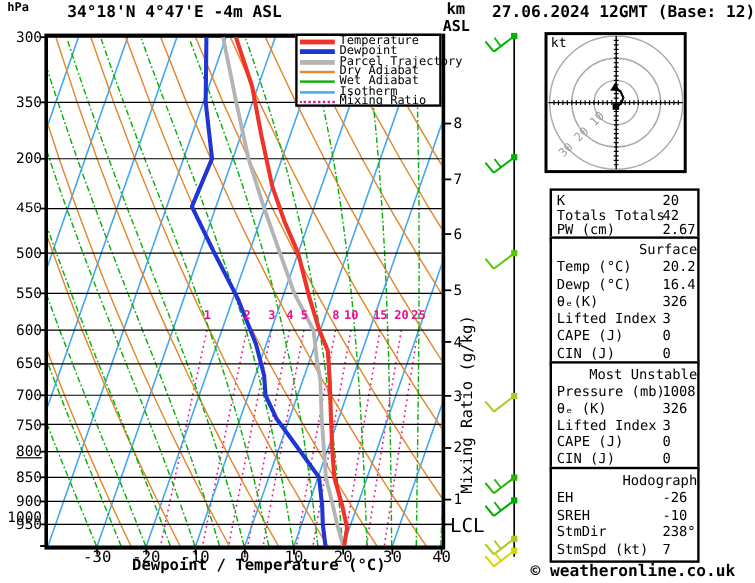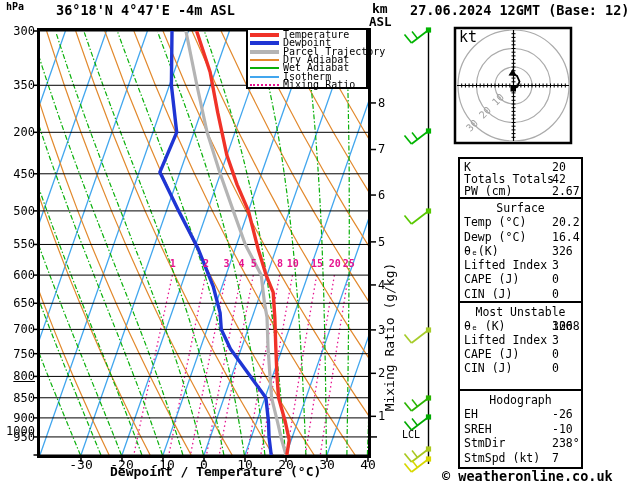--- a/index.html
+++ b/index.html
@@ -13,21 +13,21 @@
   .plabel{position:absolute;font-size:12px;text-align:right;width:30px;white-space:pre}
   .kmlabel{position:absolute;font-size:12px;white-space:pre}
   .mixlabel{position:absolute;font-size:10px;font-weight:bold;text-align:center;width:18px}
   #legend{position:absolute;left:246px;top:28px;width:122px;height:61px;border:2px solid #000;
           background:#fff;padding:1px 0 0 2px}
   .legrow{display:flex;align-items:center;height:8.3px}
   .legsample{width:29px;margin-right:4px;flex:none}
   .leglabel{font-size:10px;white-space:pre;line-height:8px}
   #info-panel .ibox{position:absolute;left:458px;width:125px;border:2px solid #000;background:#fff;
           font-size:11.5px;padding-top:2px;overflow:hidden}
-  .ihead{text-align:center;white-space:pre}
+  .ihead{text-align:right;white-space:pre}
   .irow{position:relative;padding-left:4px;white-space:pre}
   .irow .val{position:absolute;left:92px;top:0;white-space:pre}
   .ringlbl{position:absolute;color:#9f9f9f;font-size:10px;transform:rotate(-45deg);white-space:pre}
   .vert{position:absolute;left:274px;top:330px;width:230px;height:14px;text-align:center;
         font-size:13px;transform:rotate(-90deg)}
 </style>
 </head>
 <body>
 
 <div id="root">
@@ -255,30 +255,30 @@
         <line x1="511.5" y1="133.6" x2="515.5" y2="133.6" stroke="#000" stroke-width="1"></line>
         <line x1="565.3" y1="83.5" x2="565.3" y2="87.5" stroke="#000" stroke-width="1"></line>
         <line x1="511.5" y1="137.3" x2="515.5" y2="137.3" stroke="#000" stroke-width="1"></line>
         <polyline points="513.0,89.0 517.5,86.5 519.5,81.5 517.0,76.0 512.5,73.5" fill="none" stroke="#000" stroke-width="1.8"></polyline>
         <rect x="510.5" y="86" width="5.5" height="5.5" fill="#000"></rect>
         <polygon points="508.5,75.5 513,68.5 516.5,76" fill="#000"></polygon>
       </g>
     </svg>
 
   <div class="lbl b" style="left:6px;top:2px;font-size:10px">hPa</div>
-  <div class="lbl b" style="left:56px;top:3px;font-size:13.5px">36°18'N 4°47'E -4m ASL</div>
+  <div class="lbl b" style="left:56px;top:3px;font-size:13.5px">34°18'N 4°47'E -4m ASL</div>
   <div class="lbl b" style="left:372px;top:2px;font-size:13px">km</div>
   <div class="lbl b" style="left:369px;top:15px;font-size:12.5px">ASL</div>
   <div class="lbl b" style="left:410px;top:3px;font-size:13.5px">27.06.2024 12GMT (Base: 12)</div>
 
   <div id="pressure-labels">
       <div class="plabel" style="left: 5px; top: 24px;">300</div>
       <div class="plabel" style="left: 5px; top: 78.2868px;">350</div>
       <div class="plabel" style="left: 5px; top: 125.312px;">200</div>
-      <div class="plabel" style="left: 5px; top: 166.792px;">450</div>
+      <div class="plabel" style="left: 5px; top: 166.792px; font-family: Liberation Mono, monospace;">450</div>
       <div class="plabel" style="left: 5px; top: 203.896px;">500</div>
       <div class="plabel" style="left: 5px; top: 237.461px;">550</div>
       <div class="plabel" style="left: 5px; top: 268.104px;">600</div>
       <div class="plabel" style="left: 5px; top: 296.292px;">650</div>
       <div class="plabel" style="left: 5px; top: 322.391px;">700</div>
       <div class="plabel" style="left: 5px; top: 346.688px;">750</div>
       <div class="plabel" style="left: 5px; top: 369.416px; text-decoration: underline;">800</div>
       <div class="plabel" style="left: 5px; top: 390.766px;">850</div>
       <div class="plabel" style="left: 5px; top: 410.895px;">900</div>
       <div class="plabel" style="left: 5px; top: 429.936px;">950</div>
@@ -312,21 +312,21 @@
       <div class="mixlabel" style="left: 244.662px; top: 258px; color: rgb(230, 19, 143);">5</div>
       <div class="mixlabel" style="left: 270.901px; top: 258px; color: rgb(230, 19, 143);">8</div>
       <div class="mixlabel" style="left: 283.8px; top: 258px; color: rgb(230, 19, 143);">10</div>
       <div class="mixlabel" style="left: 307.971px; top: 258px; color: rgb(230, 19, 143);">15</div>
       <div class="mixlabel" style="left: 325.68px; top: 258px; color: rgb(230, 19, 143);">20</div>
       <div class="mixlabel" style="left: 339.723px; top: 258px; color: rgb(230, 19, 143);">25</div>
     </div>
 
   <div class="lbl b" style="left:110px;top:465px;font-size:13px">Dewpoint / Temperature (°C)</div>
   <div class="vert">Mixing Ratio (g/kg)</div>
-  <div class="lbl" style="left:402px;top:430px;font-size:10px">LCL</div>
+  <div class="lbl" style="left:375px;top:430px;font-size:16px">LCL</div>
 
   <div id="legend">
       <div class="legrow">
         <div class="legsample" style="height: 4px; background: rgb(240, 50, 40);"></div>
         <span class="leglabel">Temperature</span>
       </div>
       <div class="legrow">
         <div class="legsample" style="height: 4px; background: rgb(31, 53, 212);"></div>
         <span class="leglabel">Dewpoint</span>
       </div>
@@ -345,21 +345,21 @@
       <div class="legrow">
         <div class="legsample" style="height: 2px; background: rgb(65, 166, 238);"></div>
         <span class="leglabel">Isotherm</span>
       </div>
       <div class="legrow">
         <div class="legsample" style="border-top: 2px dotted rgb(230, 19, 143); height: 0px;"></div>
         <span class="leglabel">Mixing Ratio</span>
       </div>
     </div>
 
-  <div class="lbl" style="left:459px;top:30px;font-size:15px">kt</div>
+  <div class="lbl" style="left:459px;top:30px;font-size:11px">kt</div>
   <div id="ring-labels">
       <div class="ringlbl" style="left: 492.421px; top: 93.5795px;">10</div>
       <div class="ringlbl" style="left: 479.341px; top: 106.659px;">20</div>
       <div class="ringlbl" style="left: 466.262px; top: 119.738px;">30</div>
     </div>
 
   <div id="info-panel">
       <div class="ibox" style="top: 157px; height: 44px;">
         <div class="irow" style="line-height: 12px;"><span>K</span><span class="val">20</span></div>
         <div class="irow" style="line-height: 12px;"><span>Totals Totals</span><span class="val">42</span></div>
@@ -369,21 +369,21 @@
         <div class="ihead" style="line-height: 14.2857px;">Surface</div>
         <div class="irow" style="line-height: 14.2857px;"><span>Temp (°C)</span><span class="val">20.2</span></div>
         <div class="irow" style="line-height: 14.2857px;"><span>Dewp (°C)</span><span class="val">16.4</span></div>
         <div class="irow" style="line-height: 14.2857px;"><span>θₑ(K)</span><span class="val">326</span></div>
         <div class="irow" style="line-height: 14.2857px;"><span>Lifted Index</span><span class="val">3</span></div>
         <div class="irow" style="line-height: 14.2857px;"><span>CAPE (J)</span><span class="val">0</span></div>
         <div class="irow" style="line-height: 14.2857px;"><span>CIN (J)</span><span class="val">0</span></div>
       </div>
       <div class="ibox" style="top: 301px; height: 92px;">
         <div class="ihead" style="line-height: 14px;">Most Unstable</div>
-        <div class="irow" style="line-height: 14px;"><span class="val">1008</span></div>
+        <div class="irow" style="line-height: 14px;"><span>Pressure (mb)</span><span class="val">1008</span></div>
         <div class="irow" style="line-height: 14px;"><span>θₑ (K)</span><span class="val">326</span></div>
         <div class="irow" style="line-height: 14px;"><span>Lifted Index</span><span class="val">3</span></div>
         <div class="irow" style="line-height: 14px;"><span>CAPE (J)</span><span class="val">0</span></div>
         <div class="irow" style="line-height: 14px;"><span>CIN (J)</span><span class="val">0</span></div>
       </div>
       <div class="ibox" style="top: 389px; height: 80px;">
         <div class="ihead" style="line-height: 14.4px;">Hodograph</div>
         <div class="irow" style="line-height: 14.4px;"><span>EH</span><span class="val">-26</span></div>
         <div class="irow" style="line-height: 14.4px;"><span>SREH</span><span class="val">-10</span></div>
         <div class="irow" style="line-height: 14.4px;"><span>StmDir</span><span class="val">238°</span></div>

